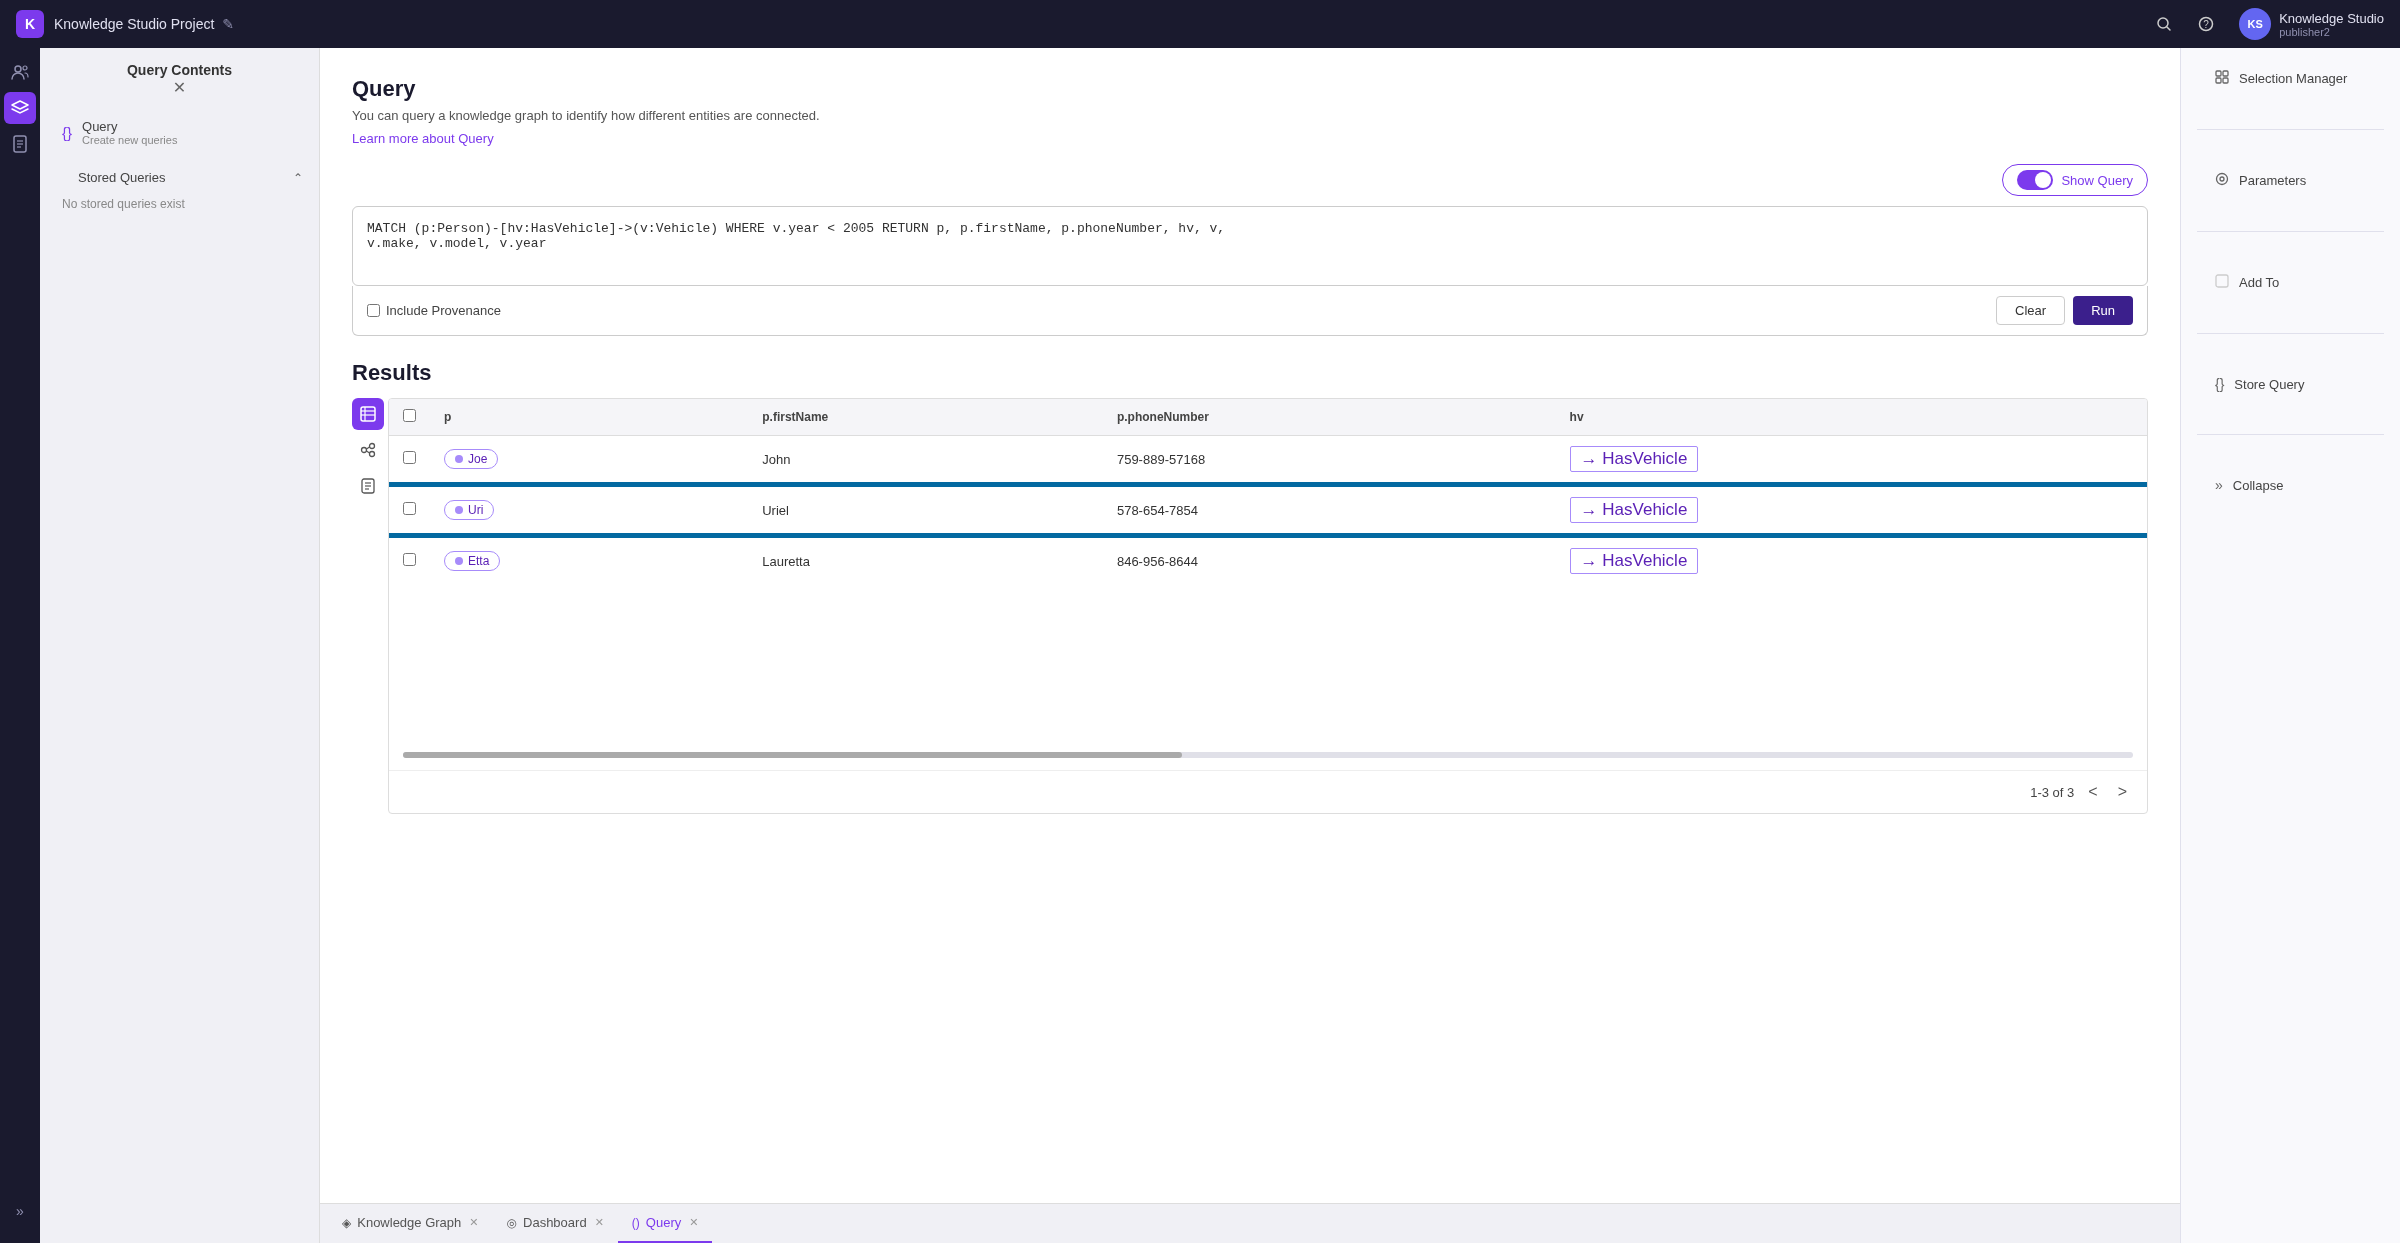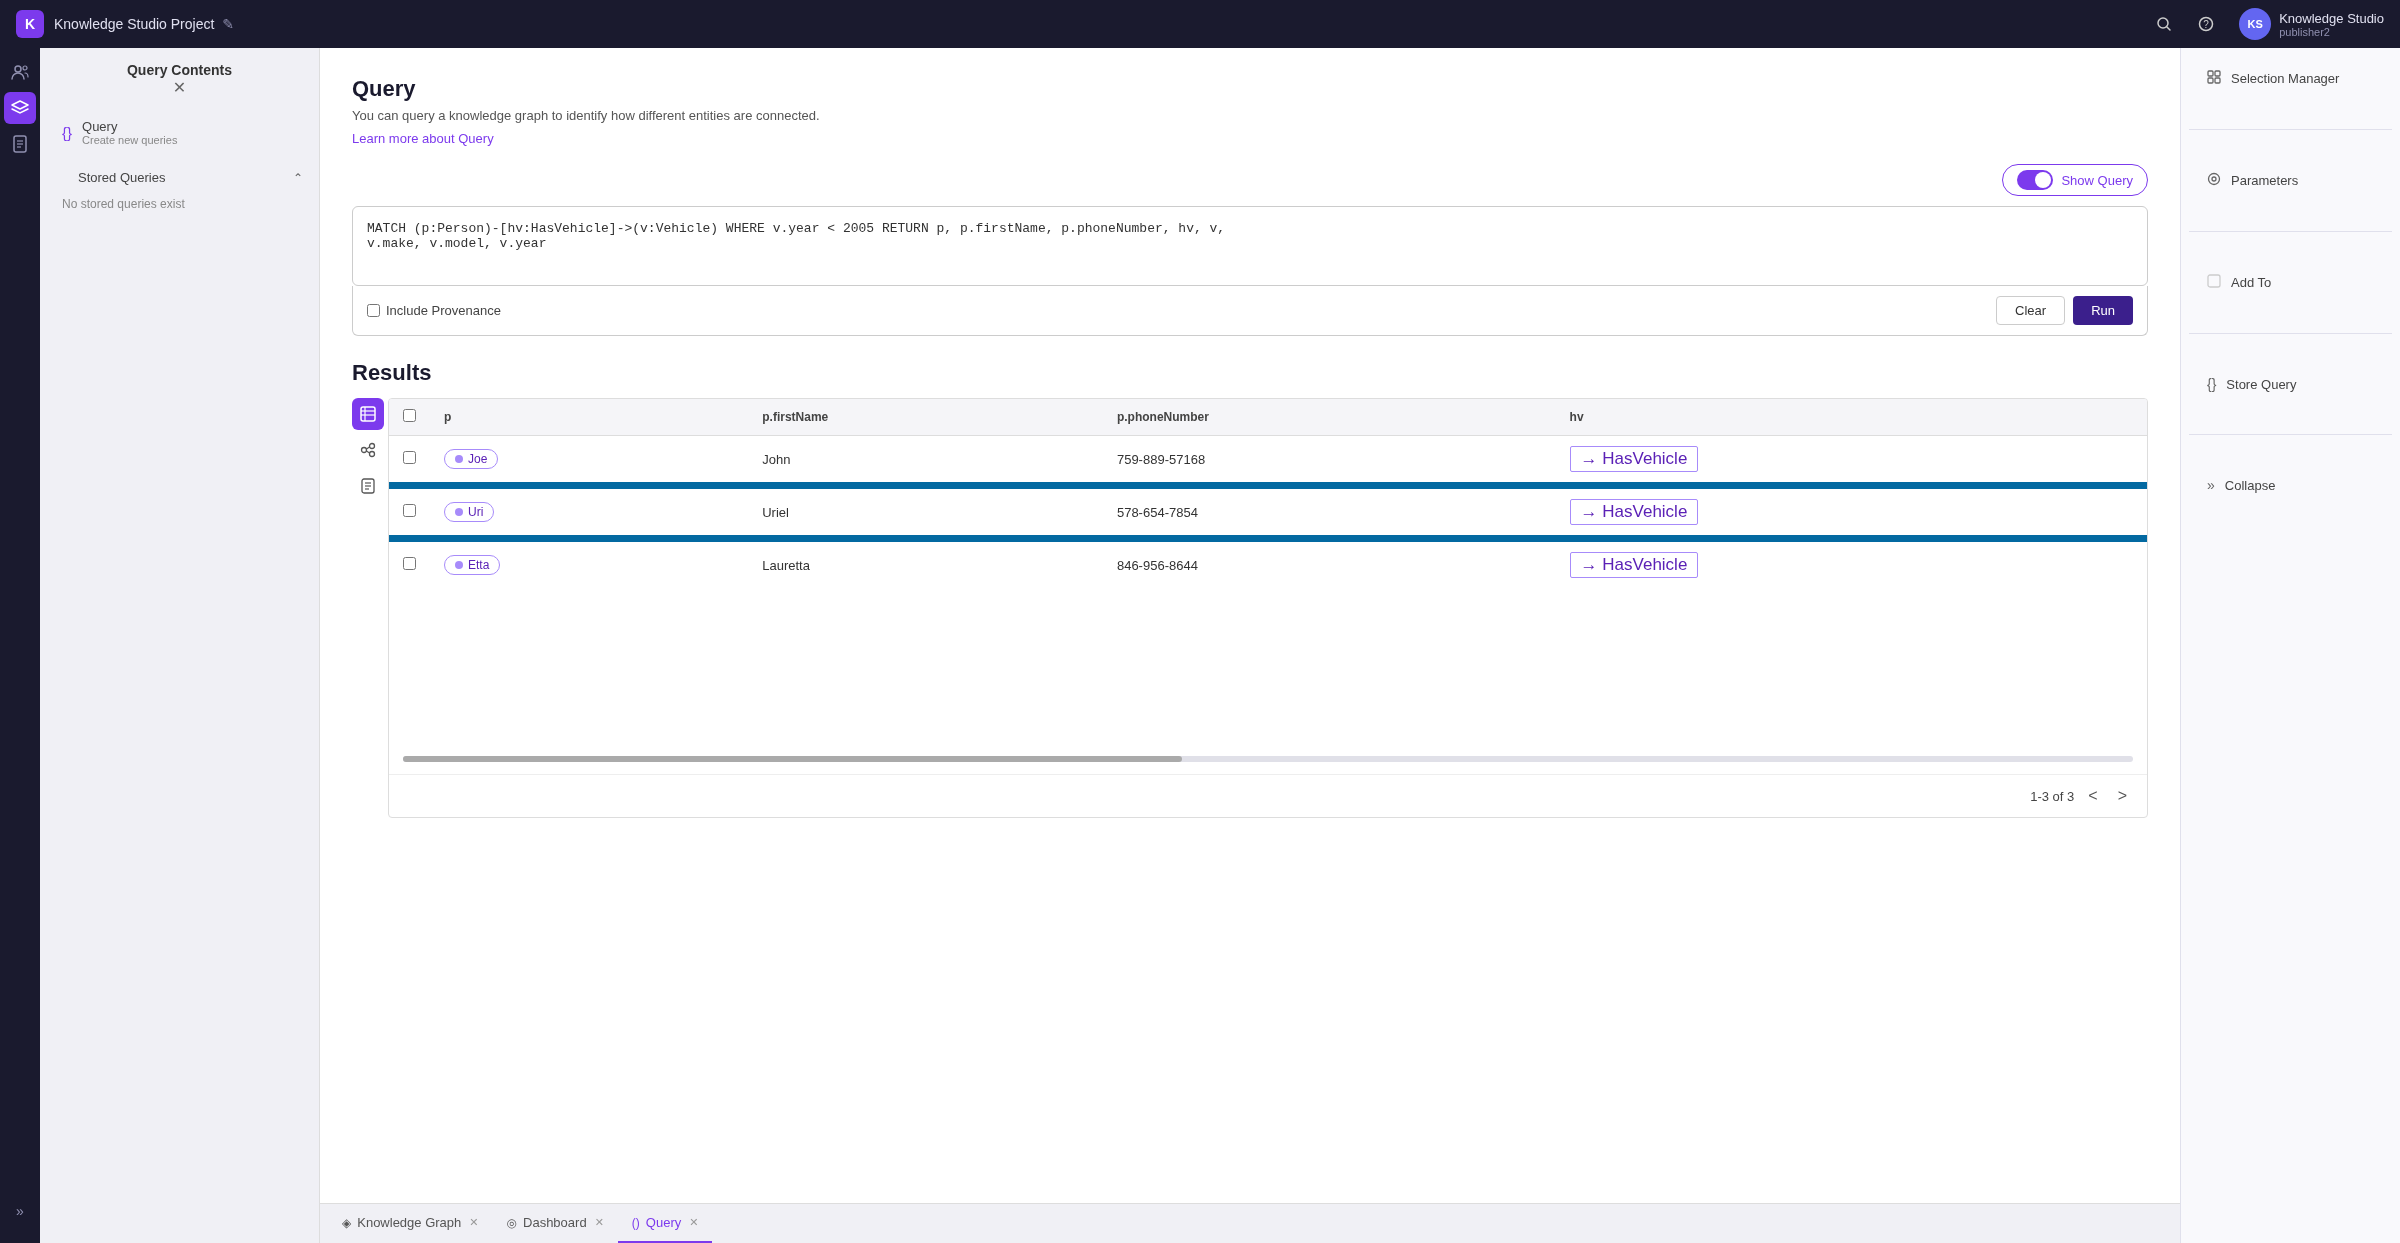--- a/index.html
+++ b/index.html
@@ -151,21 +151,21 @@
     .results-container { display: flex; gap: 0; }
 
     
     .results-table-wrap { flex: 1; overflow: hidden; border: 1px solid #ddd; border-radius: 4px; }
     .results-table { width: 100%; border-collapse: collapse; }
     .results-table th {
       background: #f5f5f8; padding: 10px 14px; text-align: left;
       font-size: 12px; font-weight: 600; color: #444; border-bottom: 1px solid #ddd;
     }
     .results-table td {
-      padding: 10px 14px; border-bottom: 7px solid #0369a1; font-size: 13px; color: #333;
+      padding: 10px 14px; border-bottom: 5px solid #0369a1; font-size: 13px; color: #333;
     }
     .results-table tr:last-child td { border-bottom: none; }
     .results-table .checkbox-cell { width: 40px; }
 
     
     .node-pill {
       display: inline-flex; align-items: center; gap: 5px;
       border: 1.5px solid #a78bfa; border-radius: 14px; padding: 2px 10px;
       font-size: 12px; color: #5b21b6; background: white;
     }
@@ -185,21 +185,21 @@
     }
     .page-btn { background: none; border: none; font-size: 16px; cursor: pointer; color: #555; padding: 2px 6px; }
 
     
     .scroll-indicator { height: 6px; background: #e0e0e8; border-radius: 3px; margin: 8px 0; }
     .scroll-bar { height: 6px; background: #aaa; border-radius: 3px; width: 45%; }
 
     
     .right-panel {
       width: 220px; background: #f9f9fc; border-left: 1px solid #e0e0ec;
-      display: flex; flex-direction: column; padding: 12px 8px; flex-shrink: 0; gap: 28px;
+      display: flex; flex-direction: column; padding: 12px 16px; flex-shrink: 0; gap: 28px;
     }
     .right-item {
       display: flex; align-items: center; gap: 10px; padding: 10px 18px;
       font-size: 13px; color: #444; cursor: pointer;
     }
     .right-item-icon { font-size: 14px; color: #666; flex-shrink: 0; }
     .right-separator { height: 1px; background: #e0e0ec; margin: 4px 0; }
 
     
     .bottom-tabs {

